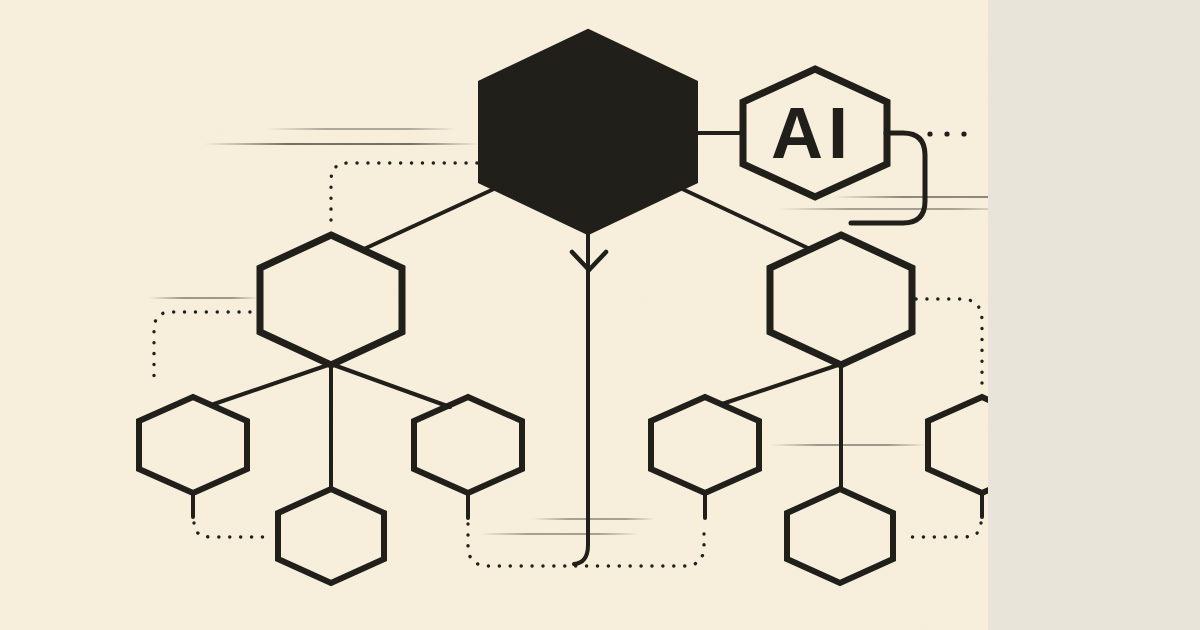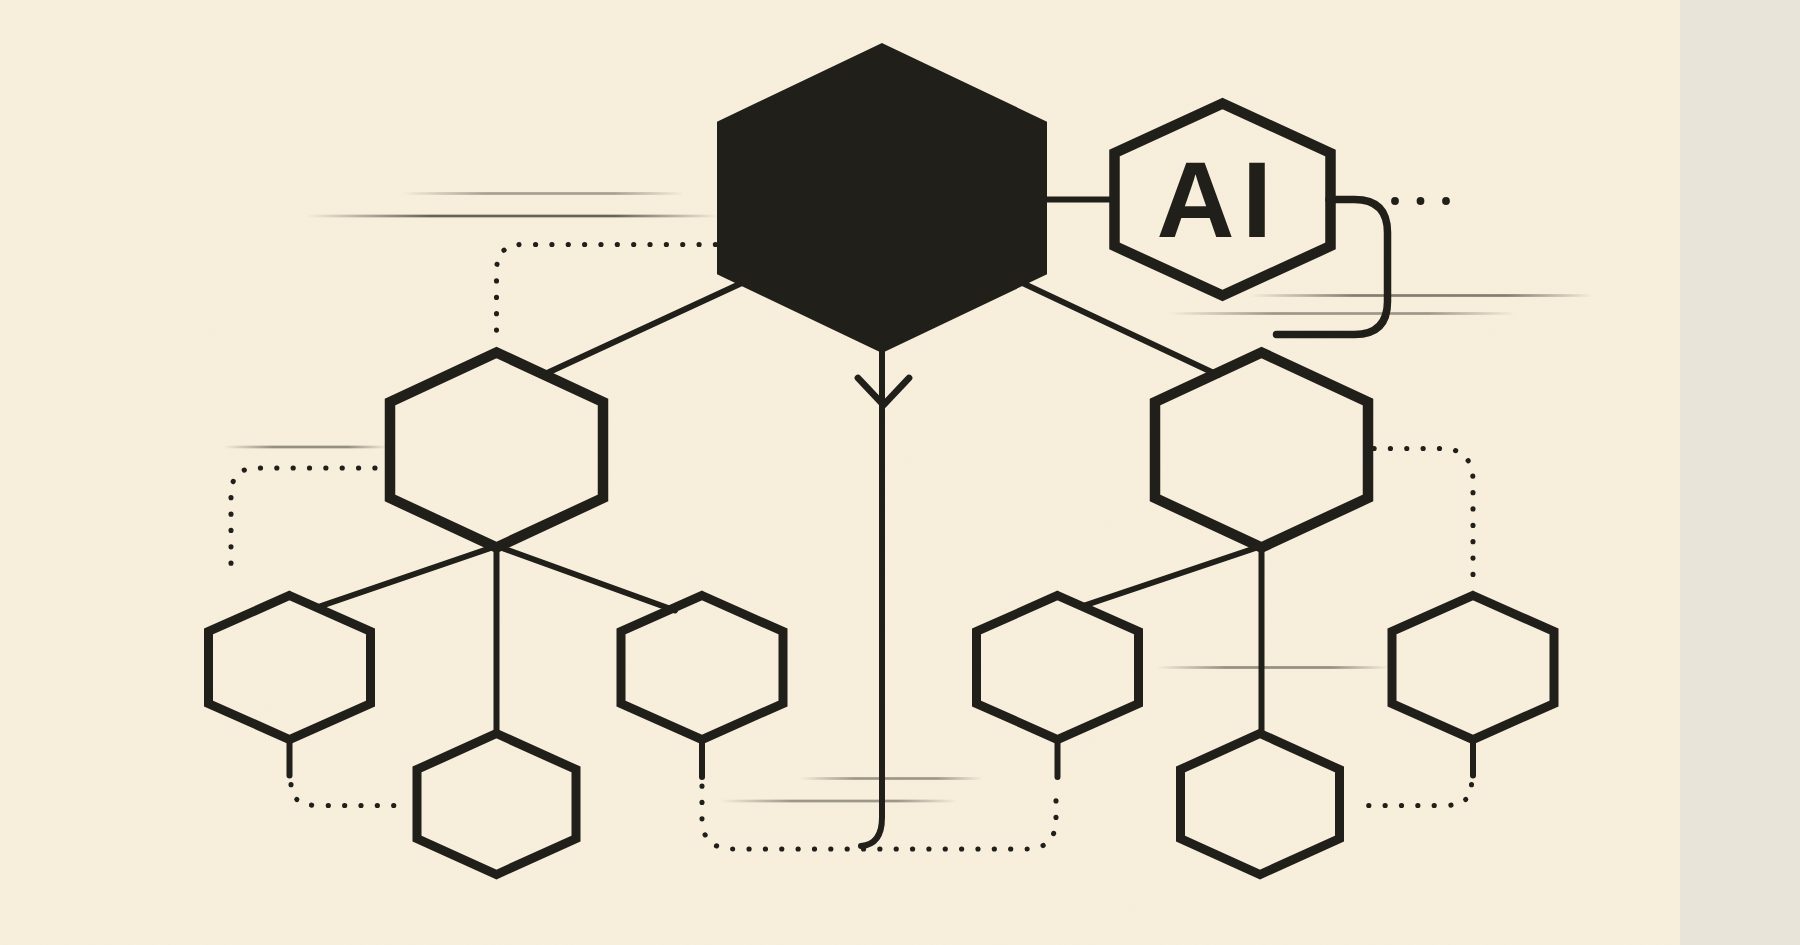--- a/index.html
+++ b/index.html
@@ -2,21 +2,21 @@
 <html><head>
 <meta charset="utf-8">
 <style>
   html, body { margin: 0; padding: 0; }
   body {
     font-family: "Liberation Sans", sans-serif;
     background: #e8e4da;
   }
   .stage {
     position: relative;
-    width: 1120px;
+    width: 988px;
     height: 630px;
     overflow: hidden;
     background: #ffffff;
   }
   svg.diagram { display: block; width: 1200px; height: 630px; }
   .ai-text {
     font-family: "Liberation Sans", sans-serif;
     font-weight: bold;
     font-size: 72px;
     letter-spacing: 5px;

